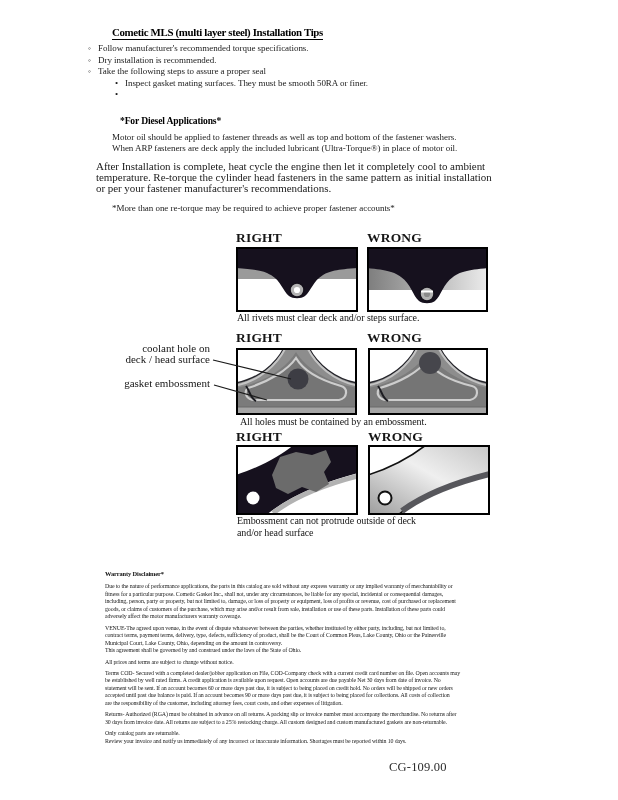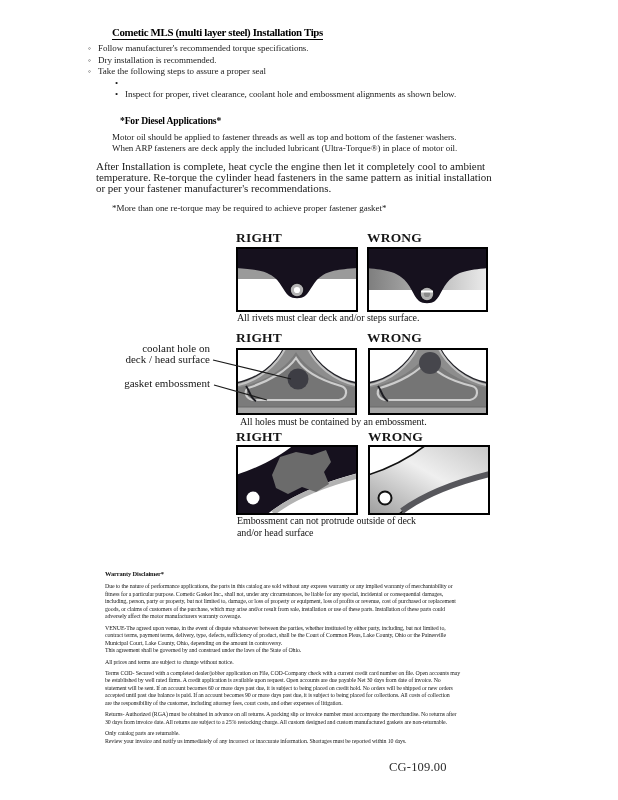--- a/index.html
+++ b/index.html
@@ -52,34 +52,34 @@
     <div class="b-row">
       <span class="b-mark">◦</span>
       <span>Dry installation is recommended.</span>
     </div>
     <div class="b-row">
       <span class="b-mark">◦</span>
       <span>Take the following steps to assure a proper seal</span>
     </div>
     <div class="b-row sub">
       <span class="b-mark solid">•</span>
+      <span>Inspect gasket mating surfaces.  They must be smooth 50RA or finer.</span>
     </div>
     <div class="b-row sub">
       <span class="b-mark solid">•</span>
-      <span>Inspect for proper, rivet clearance, coolant hole and embossment alignments as shown below.</span>
     </div>
   </div>
 
   <h2 class="diesel-h">*For Diesel Applications*</h2>
   <div class="d-p1 pre">Motor oil should be applied to fastener threads as well as top and bottom of the fastener washers.
 When ARP fasteners are deck apply the included lubricant (Ultra-Torque®) in place of motor oil.</div>
   <div class="d-p2 pre">After Installation is complete, heat cycle the engine then let it completely cool to ambient
 temperature. Re-torque the cylinder head fasteners in the same pattern as initial installation
 or per your fastener manufacturer's recommendations.</div>
-  <div class="d-note">*More than one re-torque may be required to achieve proper fastener gasket*</div>
+  <div class="d-note">*More than one re-torque may be required to achieve proper fastener accounts*</div>
 
   <div class="lab" style="left:236px;top:230px;">RIGHT</div>
   <div class="lab" style="left:367px;top:230px;">WRONG</div>
 
   <svg class="figsvg" style="left:236px;top:247px;" width="122" height="65" viewBox="0 0 122 65">
     <rect width="122" height="65" fill="#fff"></rect>
     <rect x="0" y="21" width="122" height="11" fill="#9a9a9a"></rect>
     <rect x="0" y="32" width="122" height="33" fill="#fff"></rect>
     <path d="M0,0 H122 V21 C100,22.5 94,24 87,28 C77,34 75,44 69,49 C65,52 57,52 53,49 C47,44 45,34 35,28 C28,24 22,22.5 0,21 Z" fill="#16111e"></path>
     <circle cx="61" cy="43" r="7" fill="#b3b3b3" stroke="#14101a" stroke-width="1.6"></circle>

